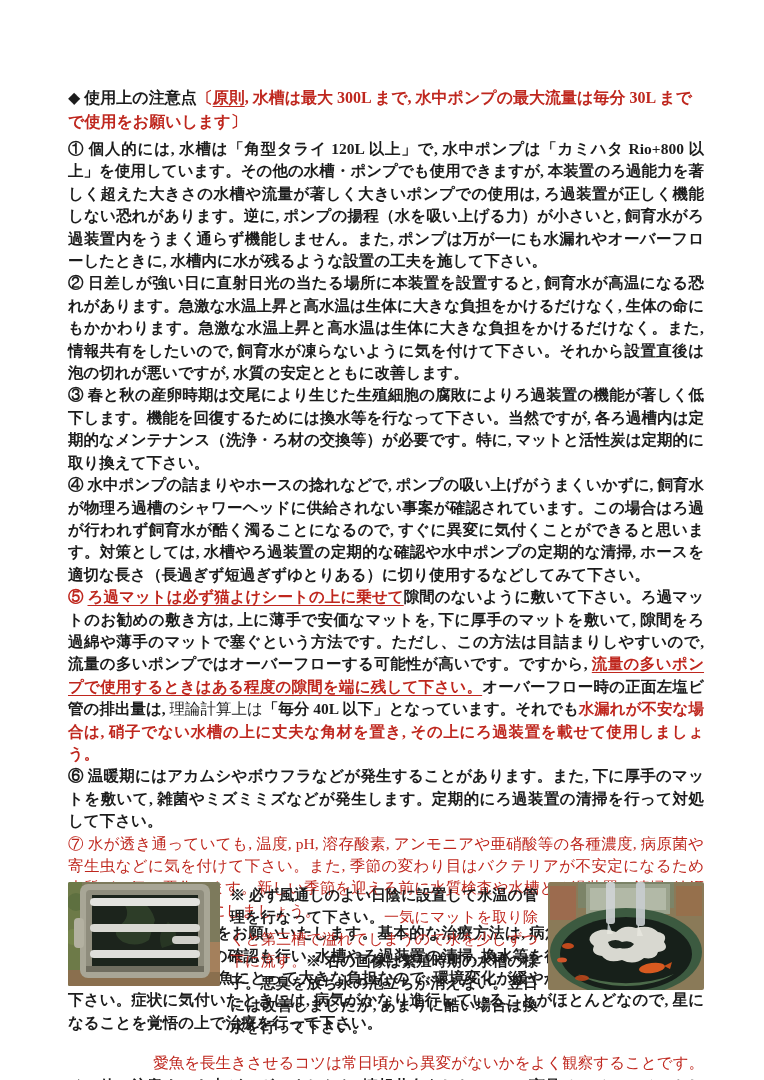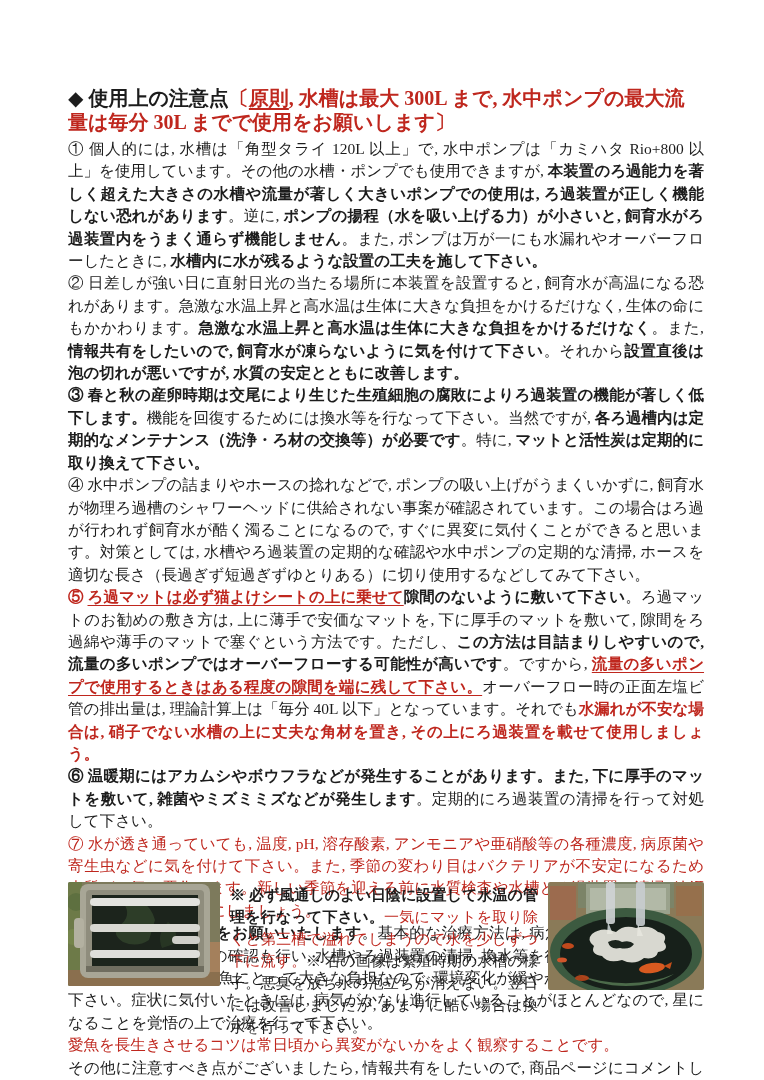--- a/index.html
+++ b/index.html
@@ -8,27 +8,27 @@
     width:764px; height:1080px; position:relative; overflow:hidden;
     font-family:"Liberation Serif","DejaVu Serif",serif;
     color:#1c1c1c;
   }
   .page { position:absolute; inset:0; background:#ffffff; }
   .content {
     position:absolute; left:68px; top:86px; width:636px;
     font-size:15.5px; line-height:22.4px; text-align:justify;
   }
   .heading {
-    font-size:20px; font-weight:bold; line-height:24px; margin-bottom:4px;
+    font-size:16px; font-weight:bold; line-height:24px; margin-bottom:4px;
     text-align:left;
   }
   .para { text-align:justify; }
-  .center-note { text-align:left; }
+  .center-note { text-align:right;margin-top:18px; }
   
-  .seg-n  { font-weight:normal; color:inherit; }
+  .seg-n  { font-weight:bold; color:inherit; }
   .seg-b  { font-weight:bold; color:inherit; }
   .seg-r  { color:var(--red); }
   .seg-rb { color:var(--red); font-weight:bold; }
   .seg-ru { color:var(--red); font-weight:bold; text-decoration:underline; text-underline-offset:3px; }
   .seg-u  { text-underline-offset:3px; }
   :root { --red:#bf271e; }
 
   .footer {
     position:absolute; left:68px; top:882px; width:636px;
     display:flex; justify-content:space-between; align-items:flex-start;

